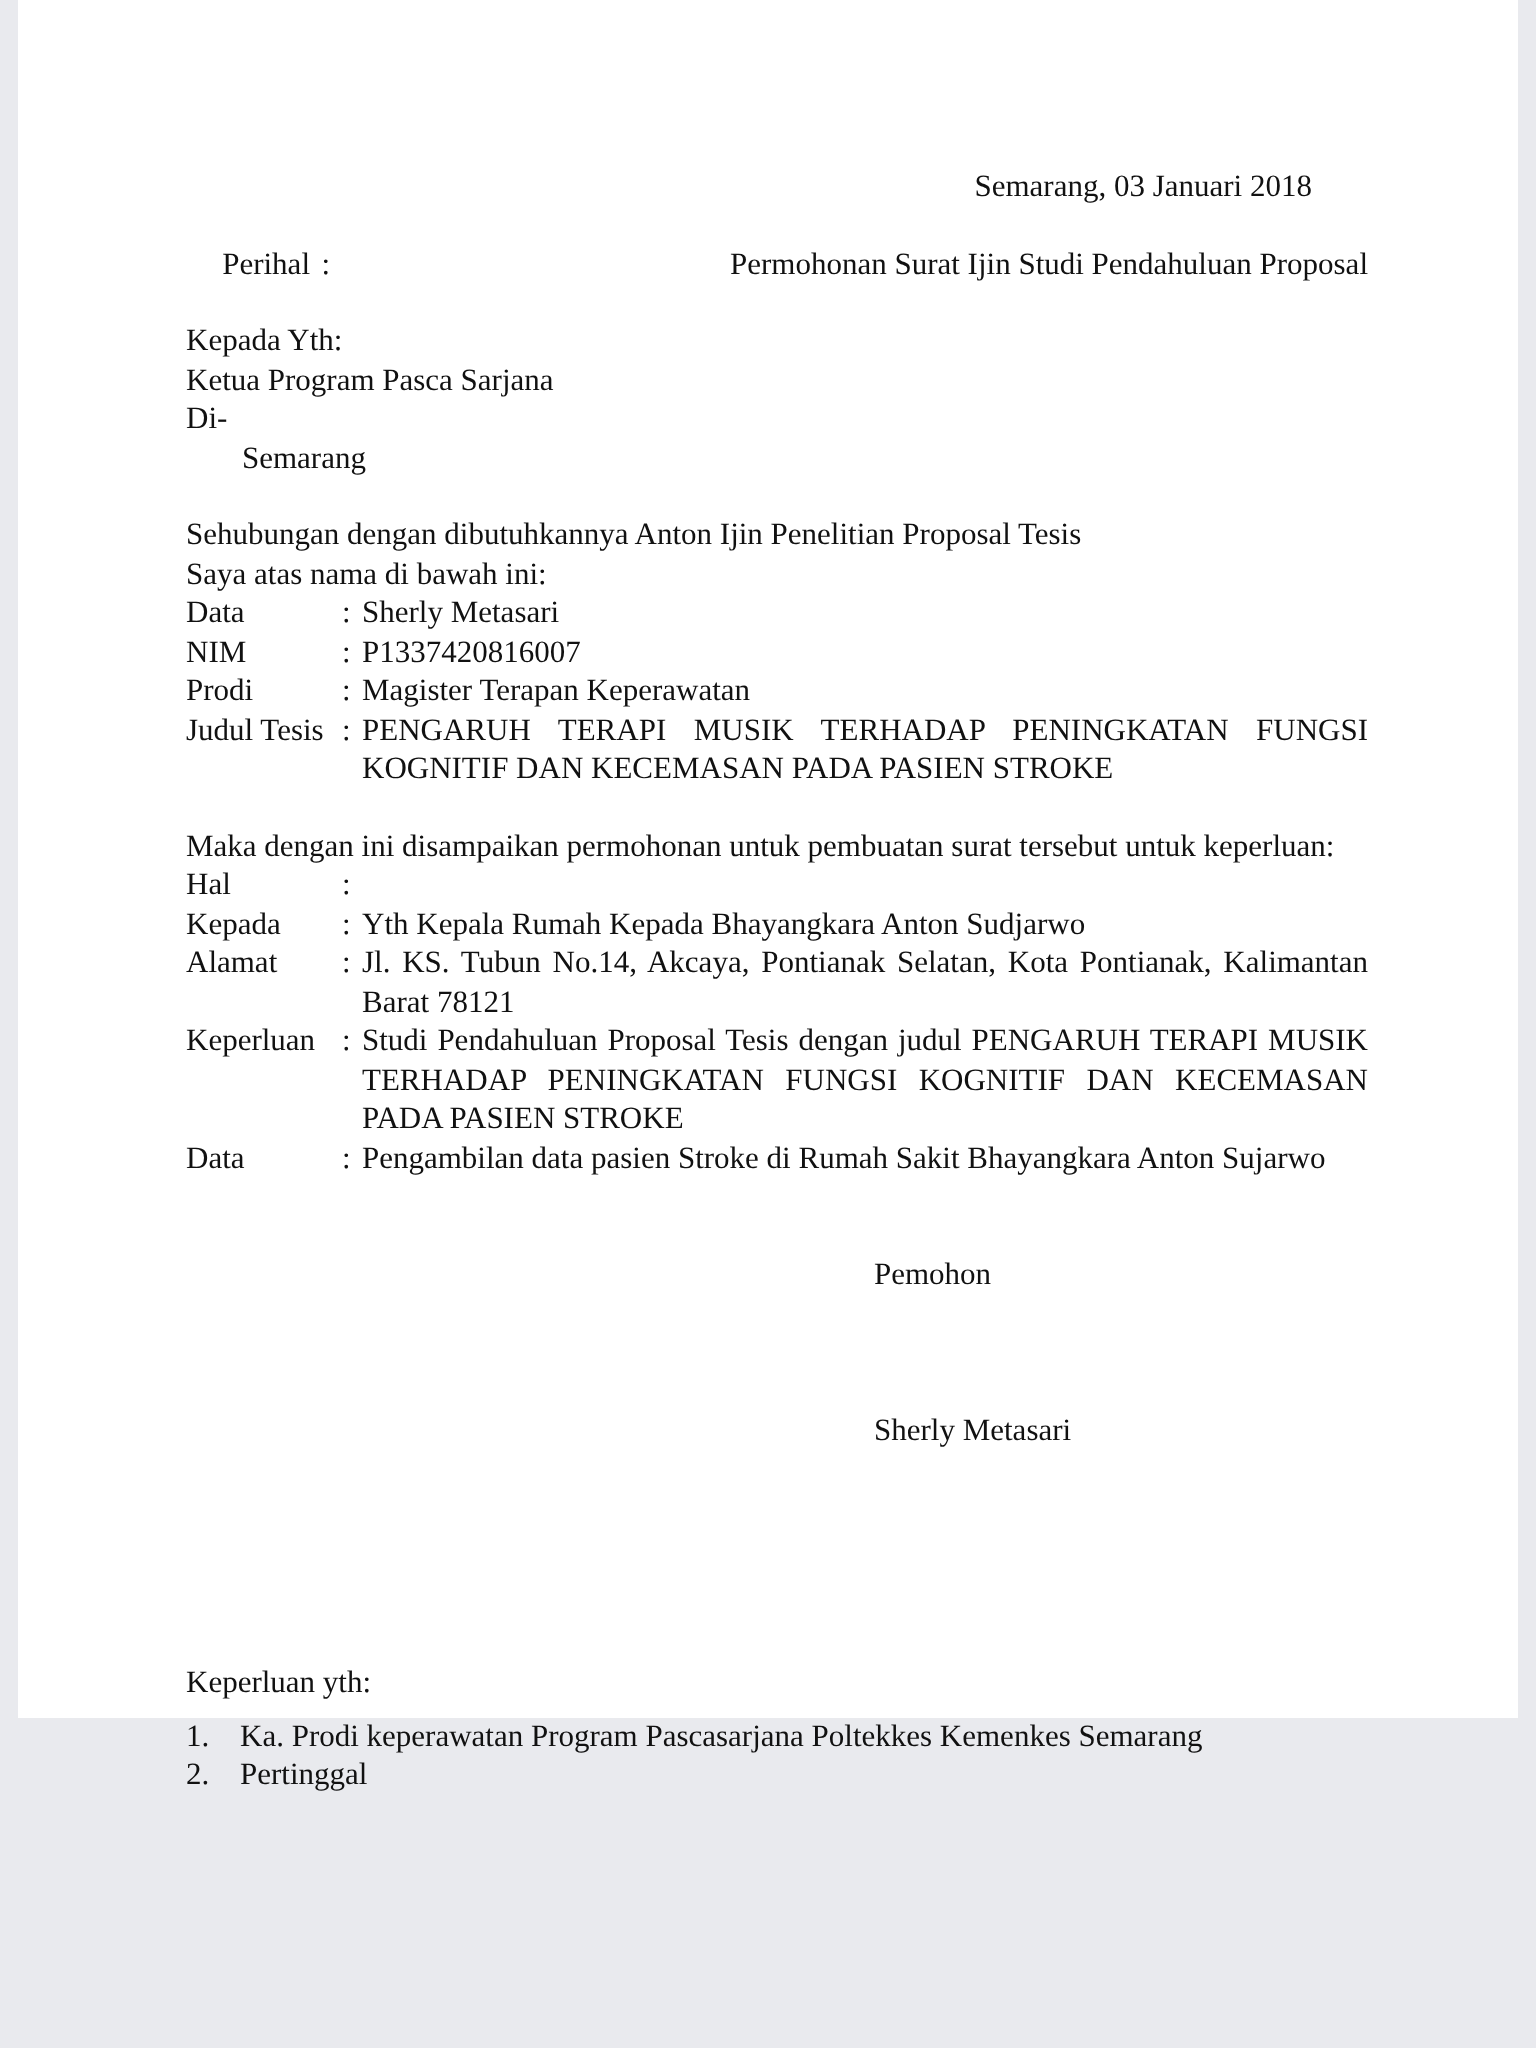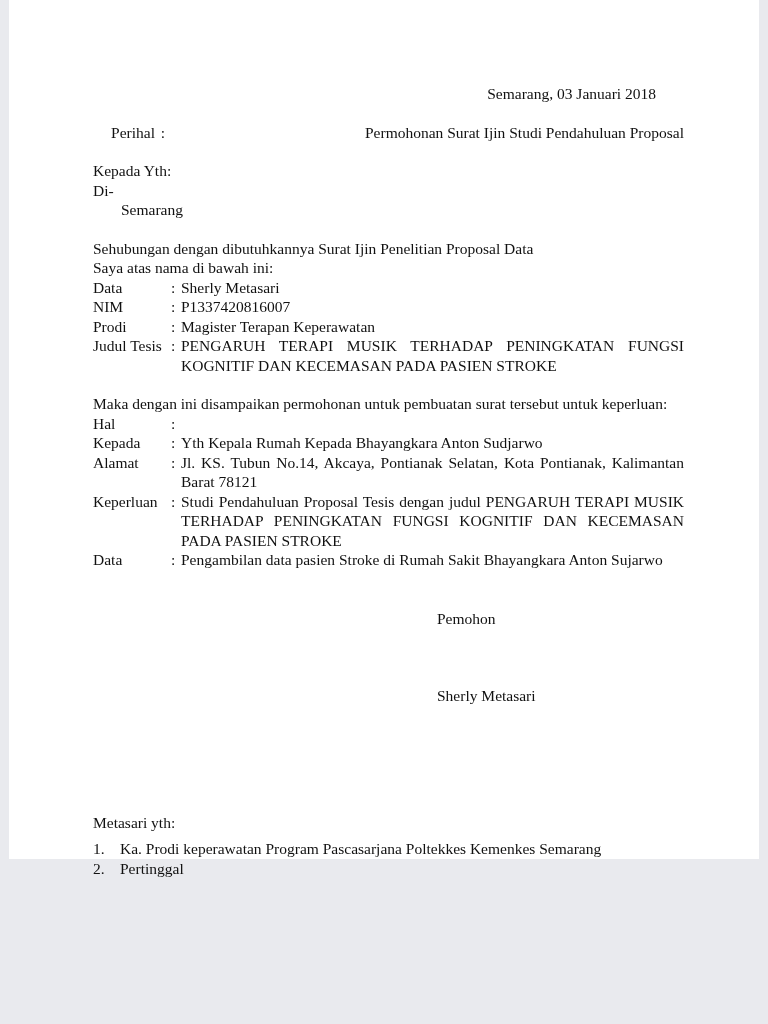--- a/index.html
+++ b/index.html
@@ -68,26 +68,27 @@
     <div class="date-line">Semarang,  03 Januari 2018</div>
 
     <div class="perihal-row">
       <span>Perihal</span>
       <span>:</span>
       <span>Permohonan Surat Ijin Studi Pendahuluan Proposal</span>
     </div>
 
     <div class="block-gap">
       <div>Kepada Yth:</div>
+      <div>Ketua Program Pasca Sarjana</div>
       <div>Di-</div>
       <div class="recipient-city">Semarang</div>
     </div>
 
     <div class="block-gap">
-      <div>Sehubungan dengan dibutuhkannya Surat Ijin Penelitian Proposal Data</div>
+      <div>Sehubungan dengan dibutuhkannya Anton Ijin Penelitian Proposal Tesis</div>
       <div>Saya atas nama di bawah ini:</div>
     </div>
 
     <div>
       <div class="field-row">
         <span>Data</span>
         <span>:</span>
         <span class="field-value">Sherly Metasari</span>
       </div>
       <div class="field-row">
@@ -135,21 +136,21 @@
         <span class="field-value">Pengambilan data pasien Stroke di Rumah Sakit Bhayangkara Anton Sujarwo</span>
       </div>
     </div>
 
     <div class="signature-block">
       <div>Pemohon</div>
       <div class="signature-name">Sherly Metasari</div>
     </div>
 
     <div class="tembusan-block">
-      <div class="tembusan-title">Metasari yth:</div>
+      <div class="tembusan-title">Keperluan yth:</div>
       <div class="tembusan-item">
         <span>1.</span>
         <span>Ka. Prodi keperawatan Program Pascasarjana Poltekkes Kemenkes Semarang</span>
       </div>
       <div class="tembusan-item">
         <span>2.</span>
         <span>Pertinggal</span>
       </div>
     </div>
 

